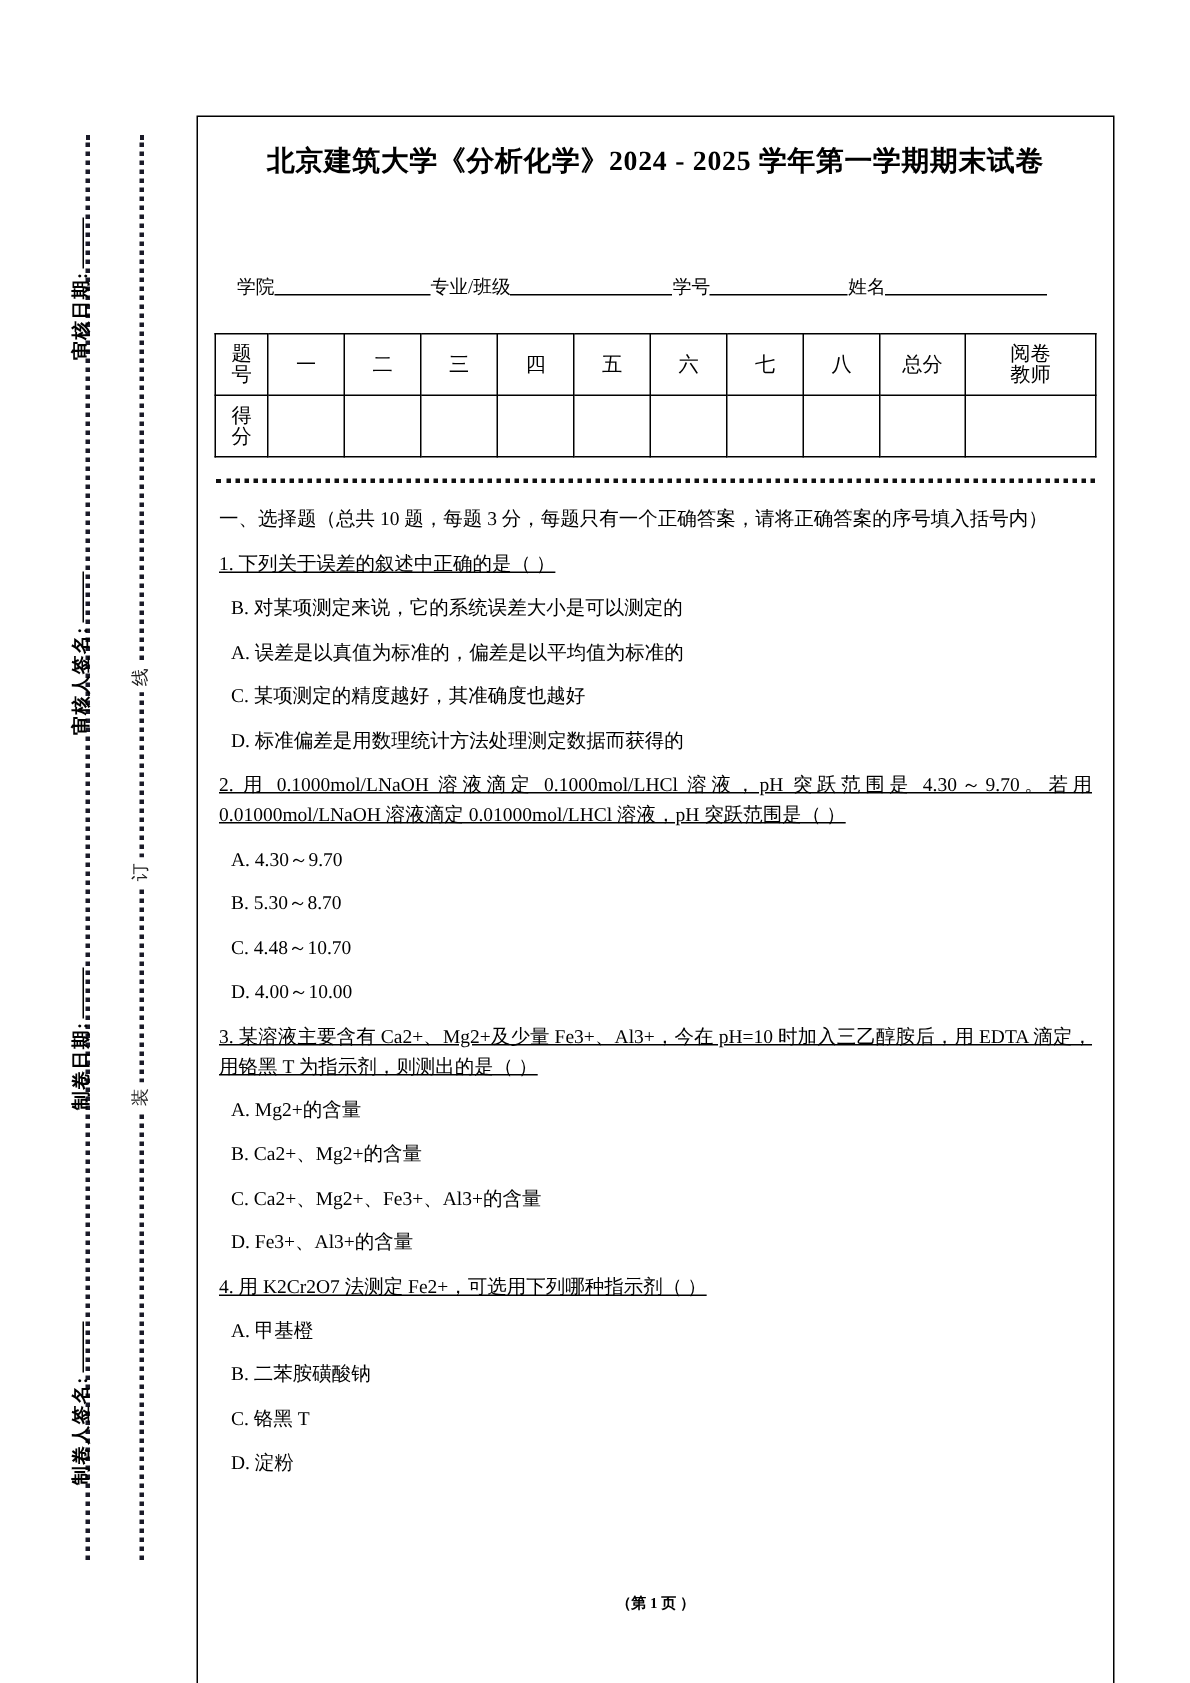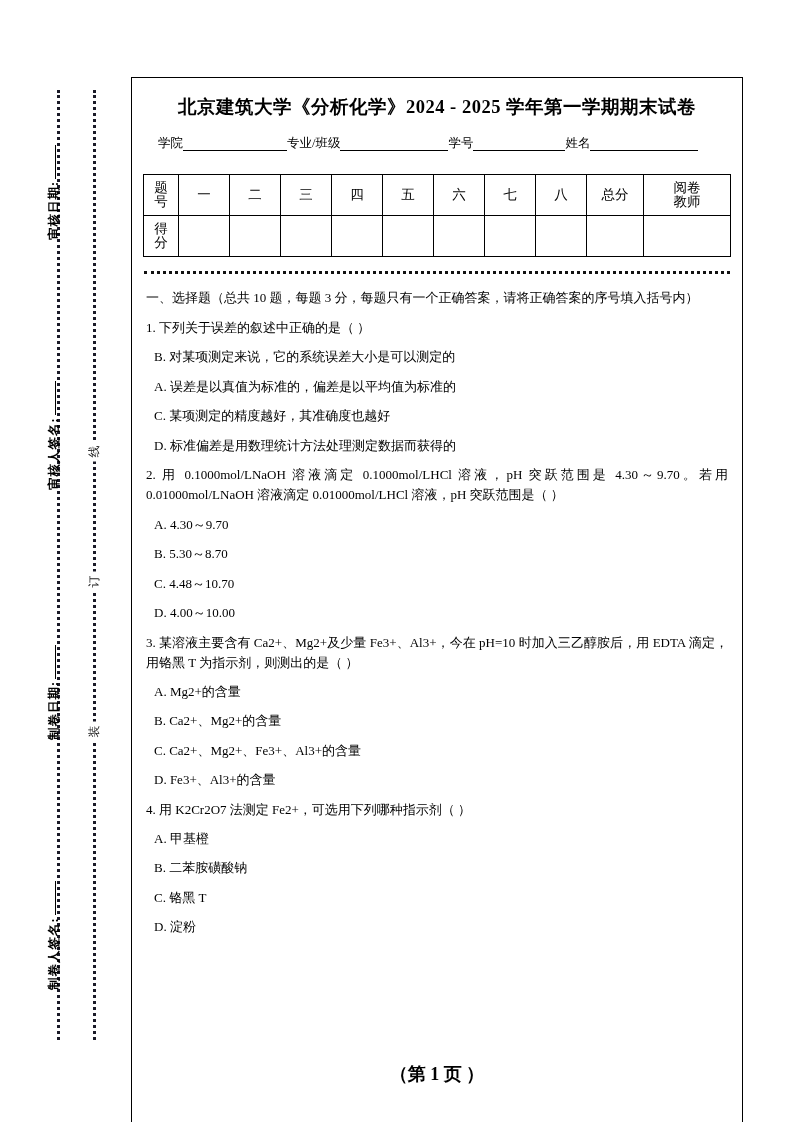--- a/index.html
+++ b/index.html
@@ -93,22 +93,23 @@
   }
 
   #info-row {
     display: flex;
     align-items: flex-end;
     margin: 16px 18px 0 26px;
     font-size: 12.5px;
   }
   .info-field {
     display: flex;
-    align-items: center;
+    align-items: flex-start;
     white-space: nowrap;
+    margin-top: 48px;
   }
   .info-label {
     font-size: 12.5px;
     font-family: "Liberation Serif", "DejaVu Serif", serif;
   }
   .info-blank {
     border-bottom: 1px solid #000;
     height: 13px;
   }
   .b1 { width: 104px; }
@@ -160,36 +161,37 @@
     margin-bottom: 10px;
     font-family: "Liberation Serif", "DejaVu Serif", serif;
     text-align: justify;
   }
   .q-stem {
     font-size: 13px;
     line-height: 1.55;
     margin: 10px 0 9px 0;
     font-family: "Liberation Serif", "DejaVu Serif", serif;
     text-align: justify;
+    text-decoration: underline;
   }
   .q-opt {
     font-size: 13px;
     line-height: 1.5;
     margin: 0 0 10px 8px;
     font-family: "Liberation Serif", "DejaVu Serif", serif;
   }
 
   
   #page-footer {
     position: absolute;
     left: 131px;
     top: 1062px;
     width: 612px;
     text-align: center;
-    font-size: 18px;
+    font-size: 10px;
     font-weight: bold;
     font-family: "Liberation Serif", "DejaVu Serif", serif;
   }
 </style>
 </head>
 <body>
 
 <div id="left-margin">
   <div class="vline outer"></div>
   <div class="vline inner"></div>

